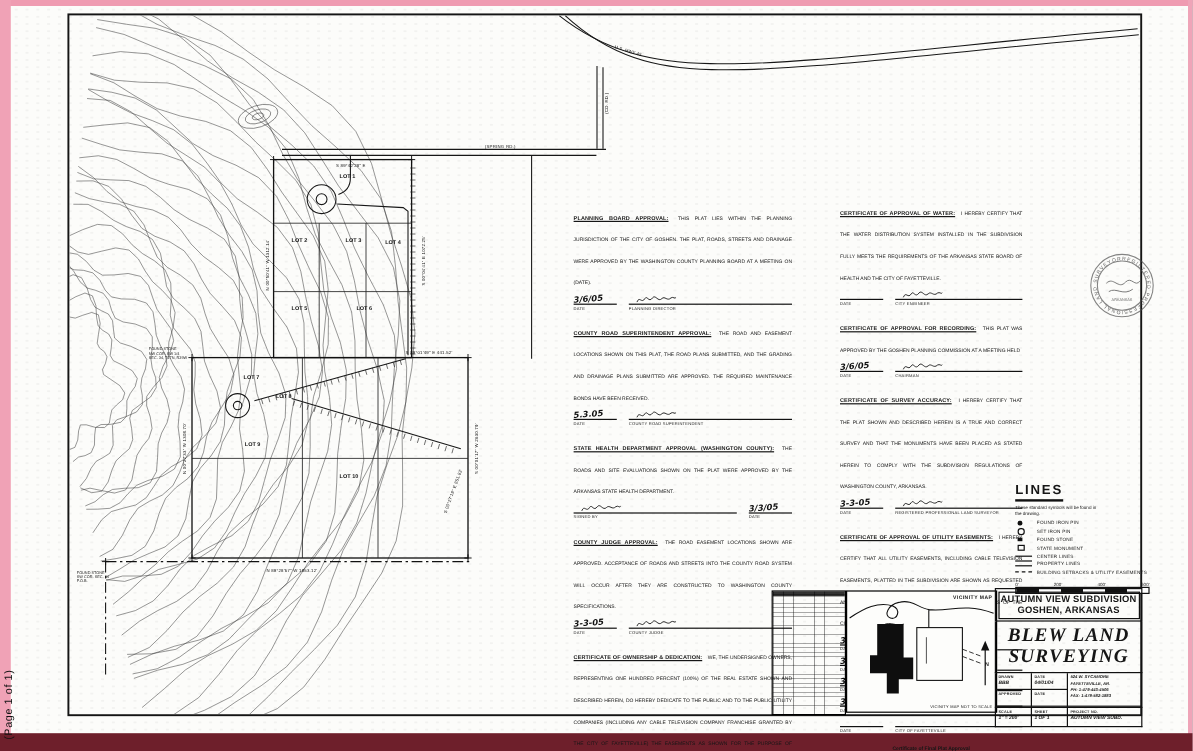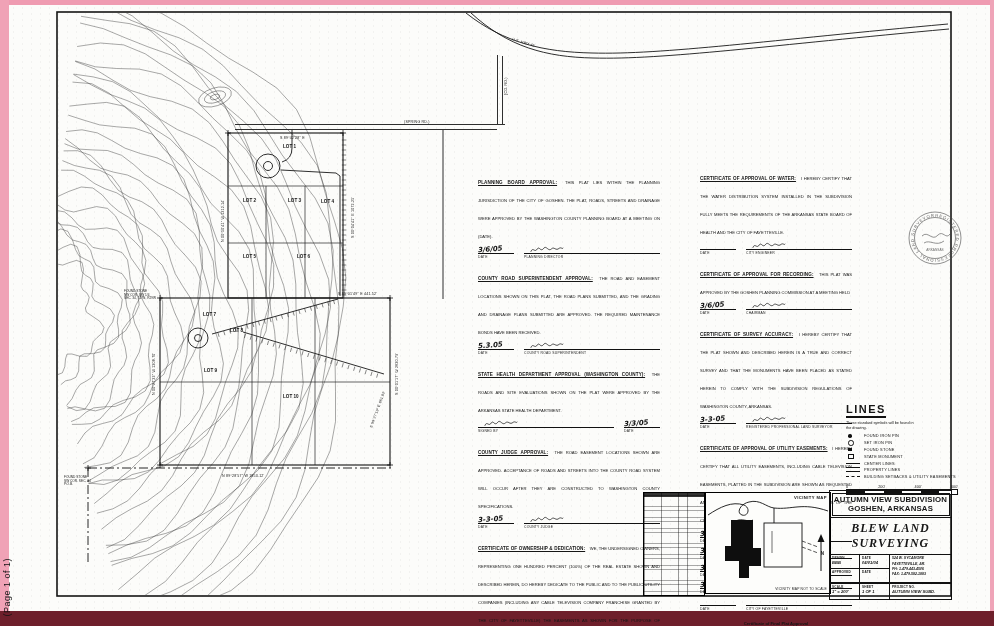--- a/index.html
+++ b/index.html
@@ -69,21 +69,21 @@
   .curve-table:before{content:"";position:absolute;left:0;top:0;right:0;height:4px;background:#000c;}
   .vicinity{position:absolute;left:705px;top:492px;width:124px;height:100px;border:1px solid #000;background:#fdfdfb;}
   .v-title{position:absolute;right:3px;top:2px;font-size:4.2px;font-weight:bold;letter-spacing:.4px;}
   .v-note{position:absolute;right:3px;bottom:2px;font-size:3.3px;letter-spacing:.2px;}
   .v-n{position:absolute;right:6px;top:58px;font-size:4.5px;font-weight:bold;}
   
   .tblock{position:absolute;left:829px;top:490px;width:123px;}
   .tb-proj{border:1.2px solid #111;padding:1.5px;}
   .tb-proj-in{border:1px solid #111;text-align:center;font-weight:bold;font-size:7.8px;line-height:1.25;padding:1px 0;letter-spacing:.2px;}
   .tb-firm{border:1.2px solid #111;border-top:none;text-align:center;font-family:"Liberation Serif",serif;
-           font-style:italic;font-weight:bold;font-size:12px;letter-spacing:1px;padding:3px 0;}
+           font-style:italic;font-weight:bold;font-size:16px;letter-spacing:1px;padding:3px 0;}
   .tb-grid{display:grid;grid-template-columns:30px 30px 1fr;border:1.2px solid #111;border-top:none;}
   .tb-cell{border-right:.8px solid #111;border-bottom:.8px solid #111;padding:1px 2px;min-height:11px;}
   .tb-cell:nth-child(3n){border-right:none;}
   .tb-lab{font-size:3.1px;font-weight:bold;letter-spacing:.2px;}
   .tb-val{font-size:4.1px;font-weight:bold;font-style:italic;}
   .tb-addr{font-size:3.5px;font-weight:bold;font-style:italic;line-height:1.45;grid-row:span 2;border-bottom:.8px solid #111;}
   .tb-row4{display:grid;grid-template-columns:30px 30px 1fr;border:1.2px solid #111;border-top:none;}
   .tb-row4 .tb-cell{border-bottom:none;min-height:13px;}
 </style>
 </head>

